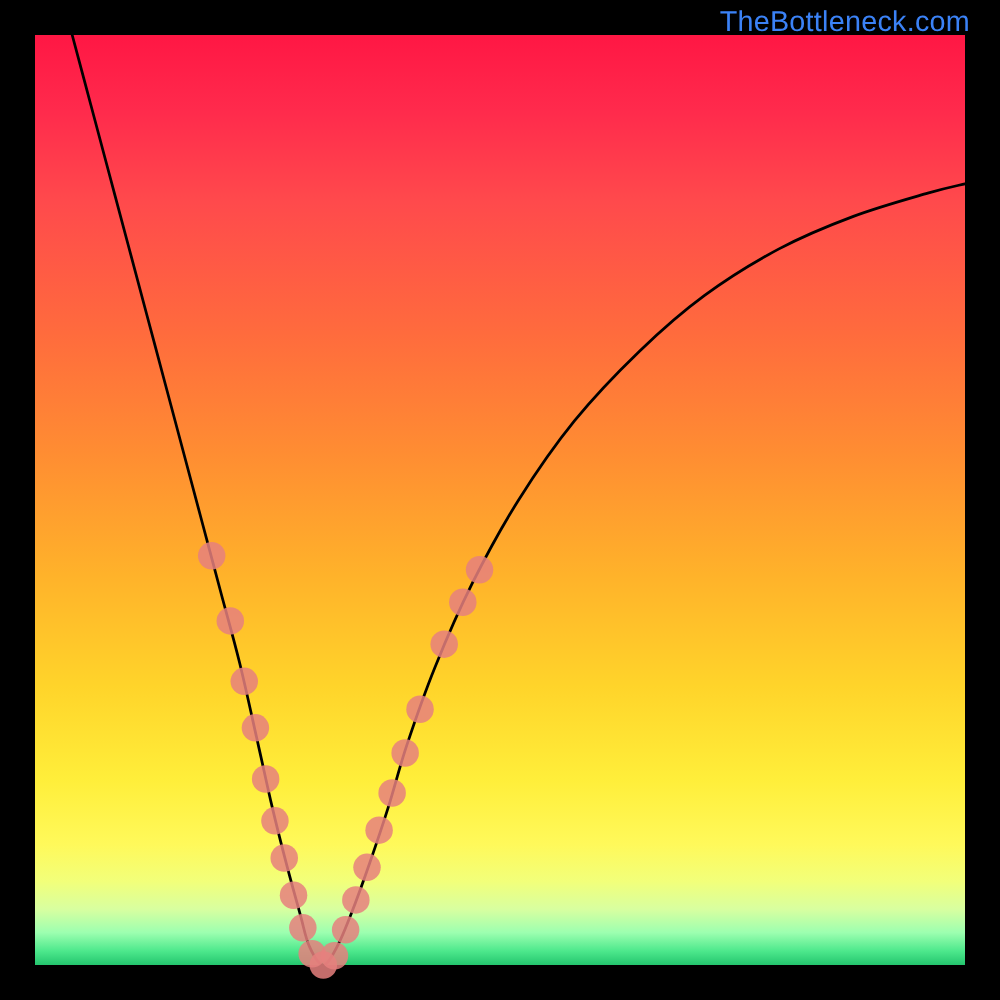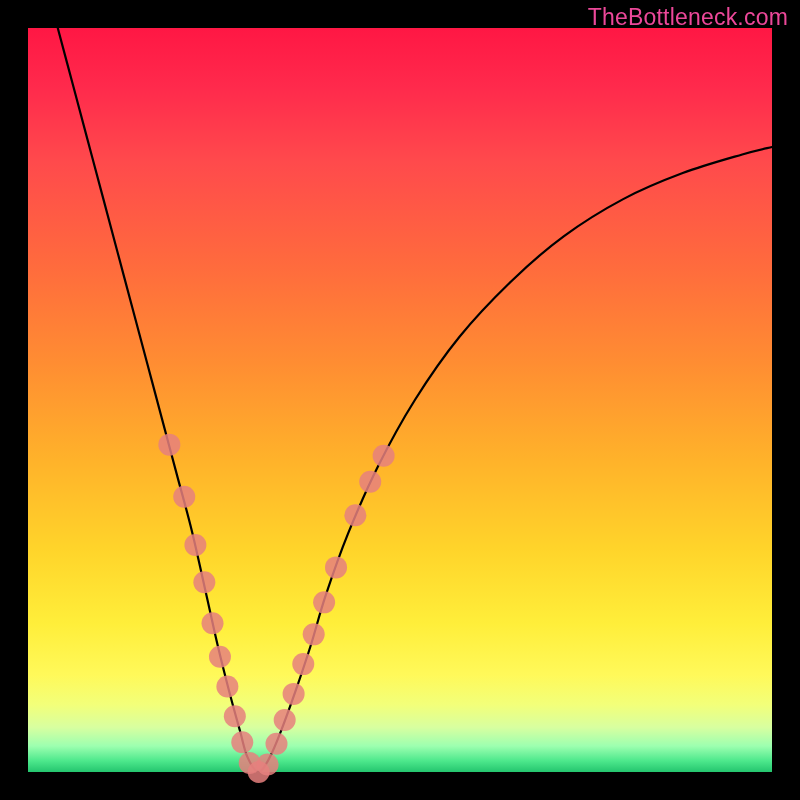--- a/index.html
+++ b/index.html
@@ -36,22 +36,22 @@
       #f2ff7a 91%,
       #d8ffa0 94%,
       #9dffb0 96.5%,
       #4de88c 98.5%,
       #24c56e 100%
     );
   }
   .watermark {
     position: absolute;
     top: 4px;
-    right: 12px;
-    color: #ec4899;
+    right: 24px;
+    color: #3b82f6;
     font-size: 23px;
     font-weight: 400;
     letter-spacing: 0.2px;
     z-index: 5;
   }
   svg.chart {
     position: absolute;
     left: 0;
     top: 0;
     width: 744px;

